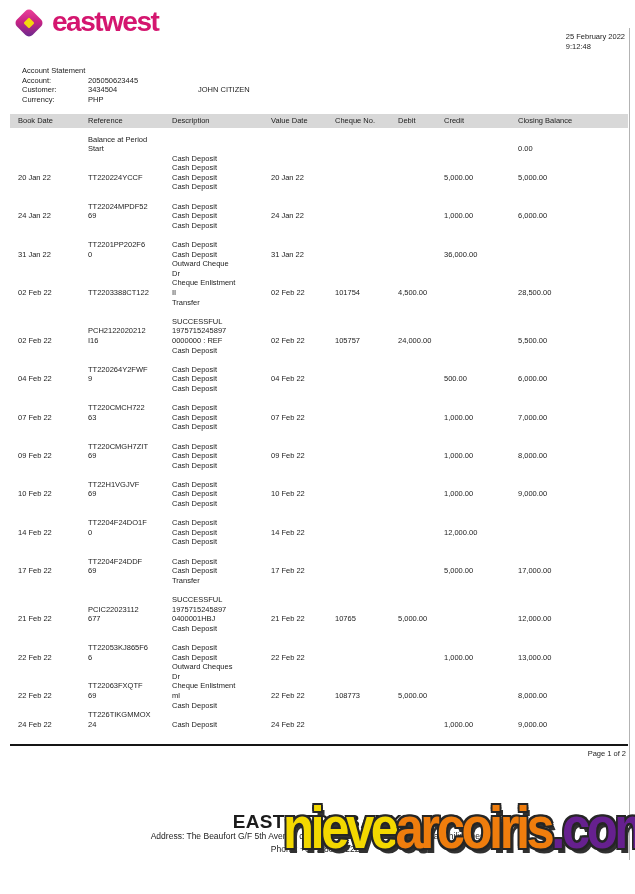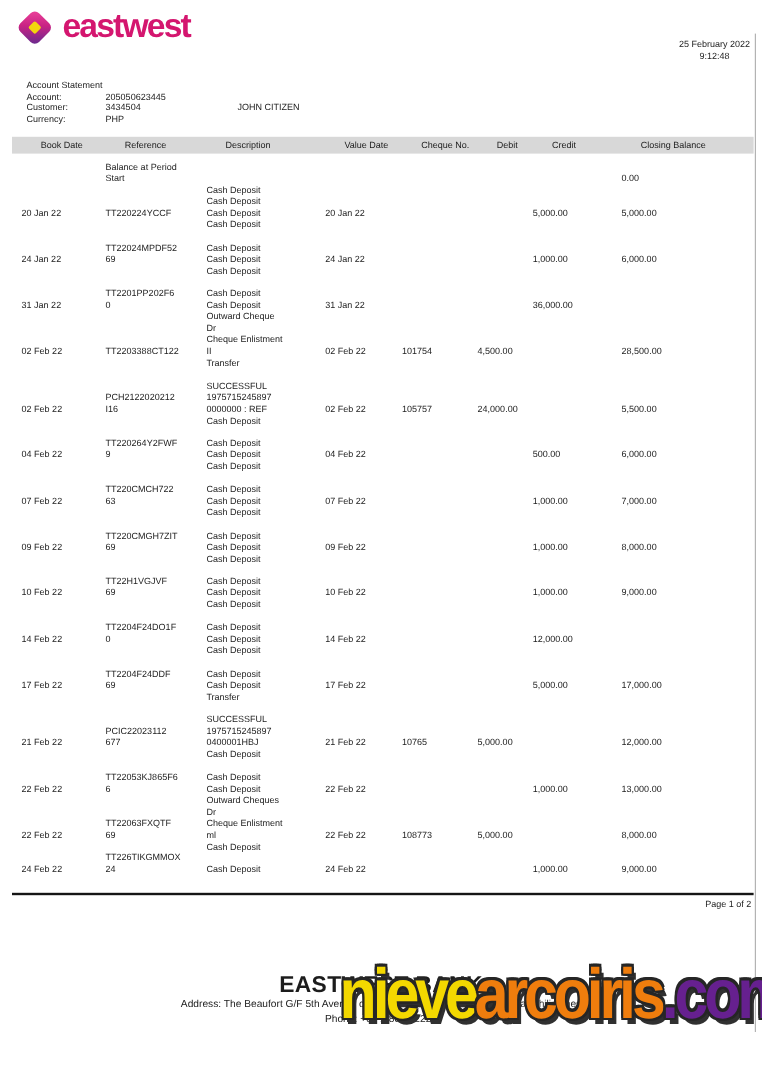--- a/index.html
+++ b/index.html
@@ -20,32 +20,32 @@
     background:linear-gradient(135deg,#f0459c 0%,#c92384 45%,#5f2a90 100%);
     position:relative;
   }
   .diamond-inner {
     position:absolute; left:50%; top:50%; width:8px; height:8px;
     transform:translate(-50%,-50%); border-radius:1.5px;
   }
   .logo-text { font-size:28px; font-weight:bold; letter-spacing:-1.5px; line-height:28px; }
 
   
-  .datetime { position:absolute; right:10px; top:32px; text-align:center; font-size:7.5px; line-height:10px; }
+  .datetime { position:absolute; right:10px; top:32px; text-align:left; font-size:7.5px; line-height:10px; }
 
   
   .account { position:absolute; left:22px; top:66px; font-size:7.5px; line-height:9.7px; }
   .acct-row { display:flex; }
   .acct-label { width:66px; }
   .acct-value { width:110px; }
 
   
   .stable { position:absolute; left:10px; top:114px; width:618px; }
   .thead {
-    display:flex; background:#d8d8d8; padding:2px 0 2px 24px;
+    display:flex; background:#d8d8d8; padding:2px 0 2px 8px;
     font-size:7.5px; line-height:9.5px;
   }
   .tbody { padding-left:8px; margin-top:7px; }
   .trow { display:flex; font-size:7.5px; line-height:9.6px;align-items:flex-end; }
   .cell { white-space:pre-line; padding-right:4px; }
   .c0 { width:70px; } .c1 { width:84px; } .c2 { width:99px; } .c3 { width:64px; }
   .c4 { width:63px; } .c5 { width:46px; } .c6 { width:74px; } .c7 { flex:1; }
 
   
   .divider { position:absolute; left:10px; top:744px; width:618px; border-top:2px solid #151515; }

